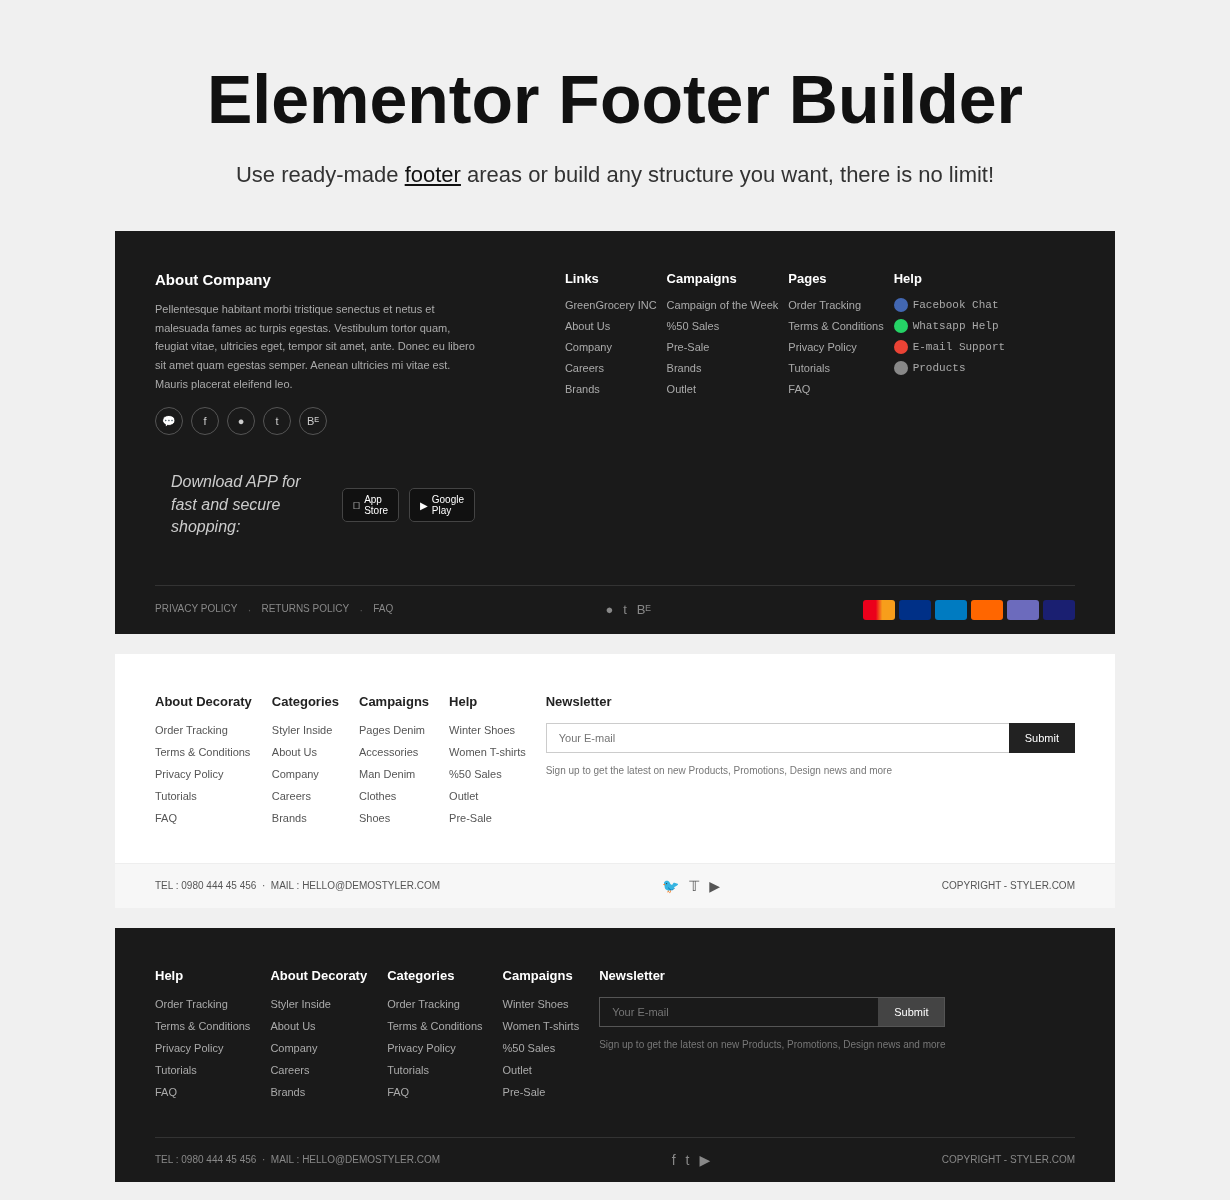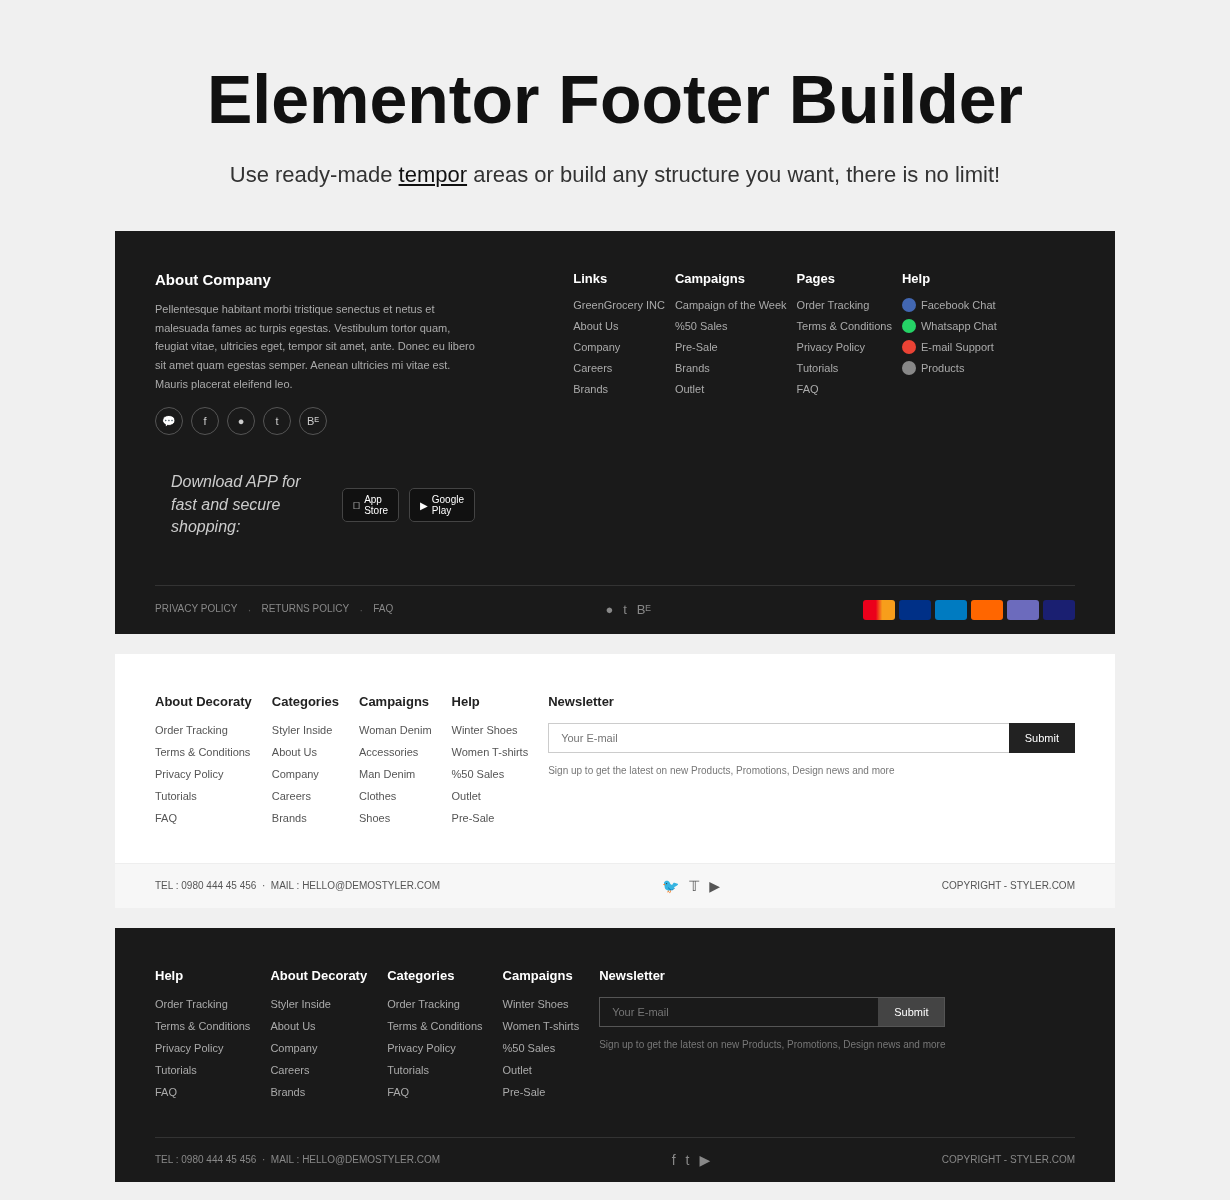--- a/index.html
+++ b/index.html
@@ -123,20 +123,21 @@
       color: #aaa;
       text-decoration: none;
       font-size: 11px;
     }
 
     .footer-dark .help-item {
       display: flex;
       align-items: center;
       gap: 5px;
       margin-bottom: 7px;
+      font-family: Liberation Mono, monospace;
     }
     .footer-dark .help-item .icon-circle {
       width: 14px; height: 14px;
       border-radius: 50%;
       background: #555;
       display: inline-block;
       flex-shrink: 0;
     }
     .footer-dark .help-item a {
       color: #aaa;
@@ -368,21 +369,21 @@
     .dot-sep {
       color: #555;
     }
   </style>
 </head>
 <body>
 
 <div class="hero">
   <h1>Elementor Footer Builder</h1>
   <p>
-    <span>Use ready-made </span><a href="#">tempor</a><span> areas or build any structure you want, there is no limit!</span>
+    <span>Use ready-made </span><a href="#">footer</a><span> areas or build any structure you want, there is no limit!</span>
   </p>
 </div>
 
 <div class="footer-wrapper">
   <div class="footer-dark">
     <div class="top-row">
 
       <div class="col-about">
         <h3>About Company</h3>
         <p>Pellentesque habitant morbi tristique senectus et netus et malesuada fames ac turpis egestas. Vestibulum tortor quam, feugiat vitae, ultricies eget, tempor sit amet, ante. Donec eu libero sit amet quam egestas semper. Aenean ultricies mi vitae est. Mauris placerat eleifend leo.</p>
@@ -442,21 +443,21 @@
         </div>
 
         <div class="col">
           <h4>Help</h4>
           <div class="help-item">
             <span class="icon-circle" style="background:#4267B2;"></span>
             <a href="#">Facebook Chat</a>
           </div>
           <div class="help-item">
             <span class="icon-circle" style="background:#25D366;"></span>
-            <a href="#">Whatsapp Chat</a>
+            <a href="#">Whatsapp Help</a>
           </div>
           <div class="help-item">
             <span class="icon-circle" style="background:#ea4335;"></span>
             <a href="#">E-mail Support</a>
           </div>
           <div class="help-item">
             <span class="icon-circle" style="background:#888;"></span>
             <a href="#">Products</a>
           </div>
         </div>
@@ -510,21 +511,21 @@
           <li><a href="#">About Us</a></li>
           <li><a href="#">Company</a></li>
           <li><a href="#">Careers</a></li>
           <li><a href="#">Brands</a></li>
         </ul>
       </div>
 
       <div class="col">
         <h4>Campaigns</h4>
         <ul>
-          <li><a href="#">Woman Denim</a></li>
+          <li><a href="#">Pages Denim</a></li>
           <li><a href="#">Accessories</a></li>
           <li><a href="#">Man Denim</a></li>
           <li><a href="#">Clothes</a></li>
           <li><a href="#">Shoes</a></li>
         </ul>
       </div>
 
       <div class="col">
         <h4>Help</h4>
         <ul>

